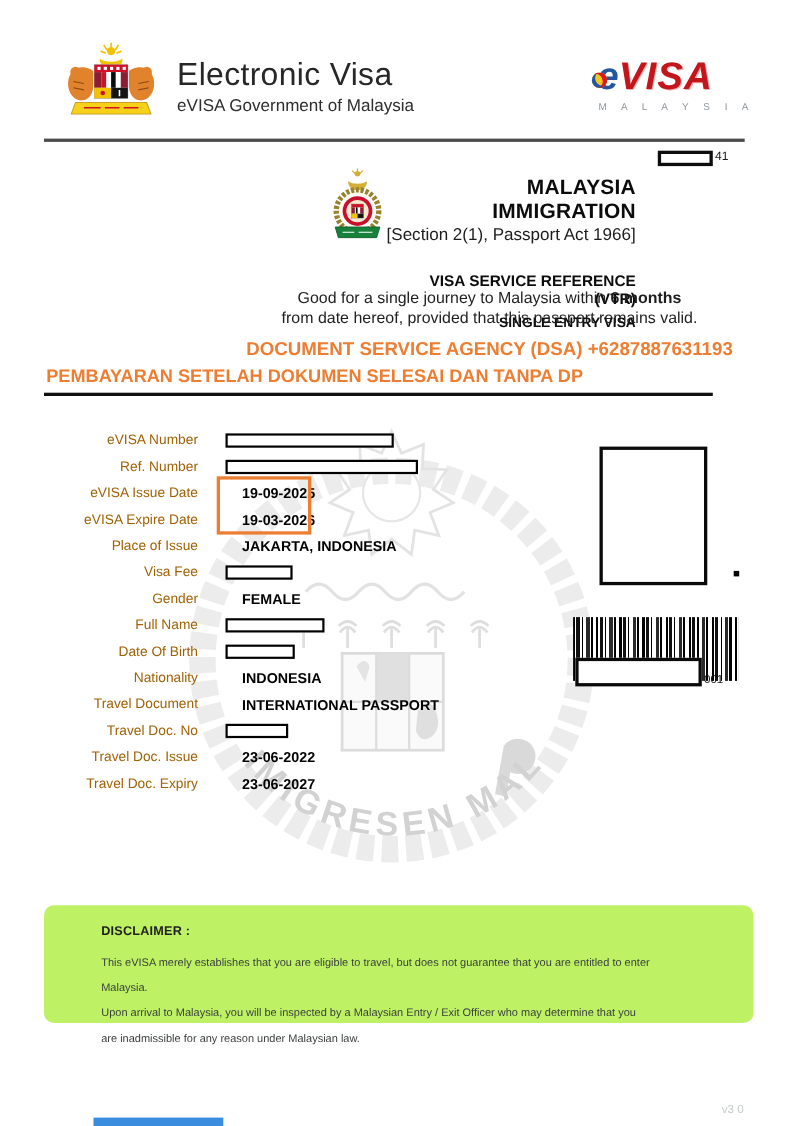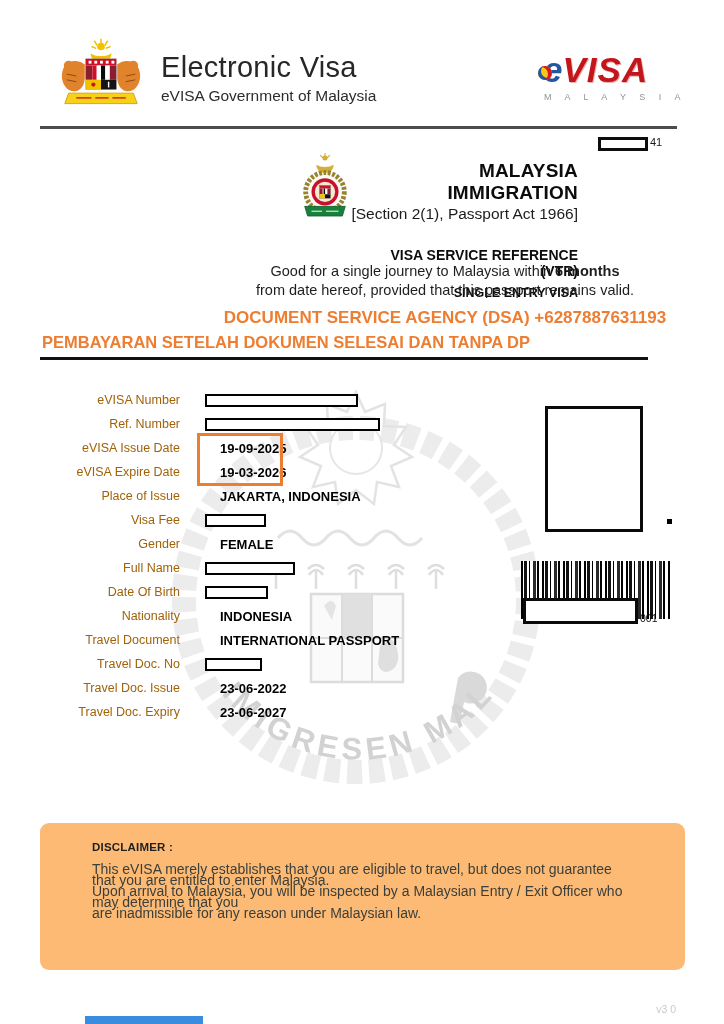--- a/index.html
+++ b/index.html
@@ -64,24 +64,24 @@
   .barcode { position:absolute; left:521px; top:561px; width:150px; height:58px; z-index:2;
     background:
       repeating-linear-gradient(90deg,#000 0 2px,#fff 2px 3px,#111 3px 6px,#fff 6px 8px,#000 8px 9px,#fff 9px 12px,#2a2a2a 12px 15px,#fff 15px 16px,#000 16px 18px,#fff 18px 21px); }
   .barcode-cover { position:absolute; left:523px; top:598px; width:115px; height:26px;
                    background:#fff; border:3px solid #0a0a0a; z-index:3; }
   .barcode-digits { position:absolute; left:640px; top:612px; font-size:10.5px; color:#111; z-index:3; }
 
   .watermark { position:absolute; left:128px; top:378px; z-index:0; }
 
   
-  .disclaimer { position:absolute; left:40px; top:823px; width:645px; height:147px;
-                background:#fdba74; border-radius:9px; padding:18px 52px 0 52px; }
+  .disclaimer { position:absolute; left:40px; top:823px; width:645px; height:107px;
+                background:#bef264; border-radius:9px; padding:18px 52px 0 52px; }
   .disc-title { font-size:11.5px; font-weight:bold; color:#1f1f1f; letter-spacing:.2px; }
-  .disc-body { margin-top:11px; font-size:14px; color:#3a3f3b; line-height:11px; white-space:pre-line; }
+  .disc-body { margin-top:11px; font-size:10px; color:#3a3f3b; line-height:23px; white-space:pre-line; }
   .disc-body + .disc-body { margin-top:11px; }
 
   .version { position:absolute; left:604px; top:966px; width:72px; text-align:right;
              font-size:10.5px; color:#c6cbc6;margin-top:37px; }
 
   .bottom-blue-bar { position:absolute; left:85px; top:1016px; width:118px; height:8px; background:#3A8DDE; }
 </style>
 </head>
 <body>
 

